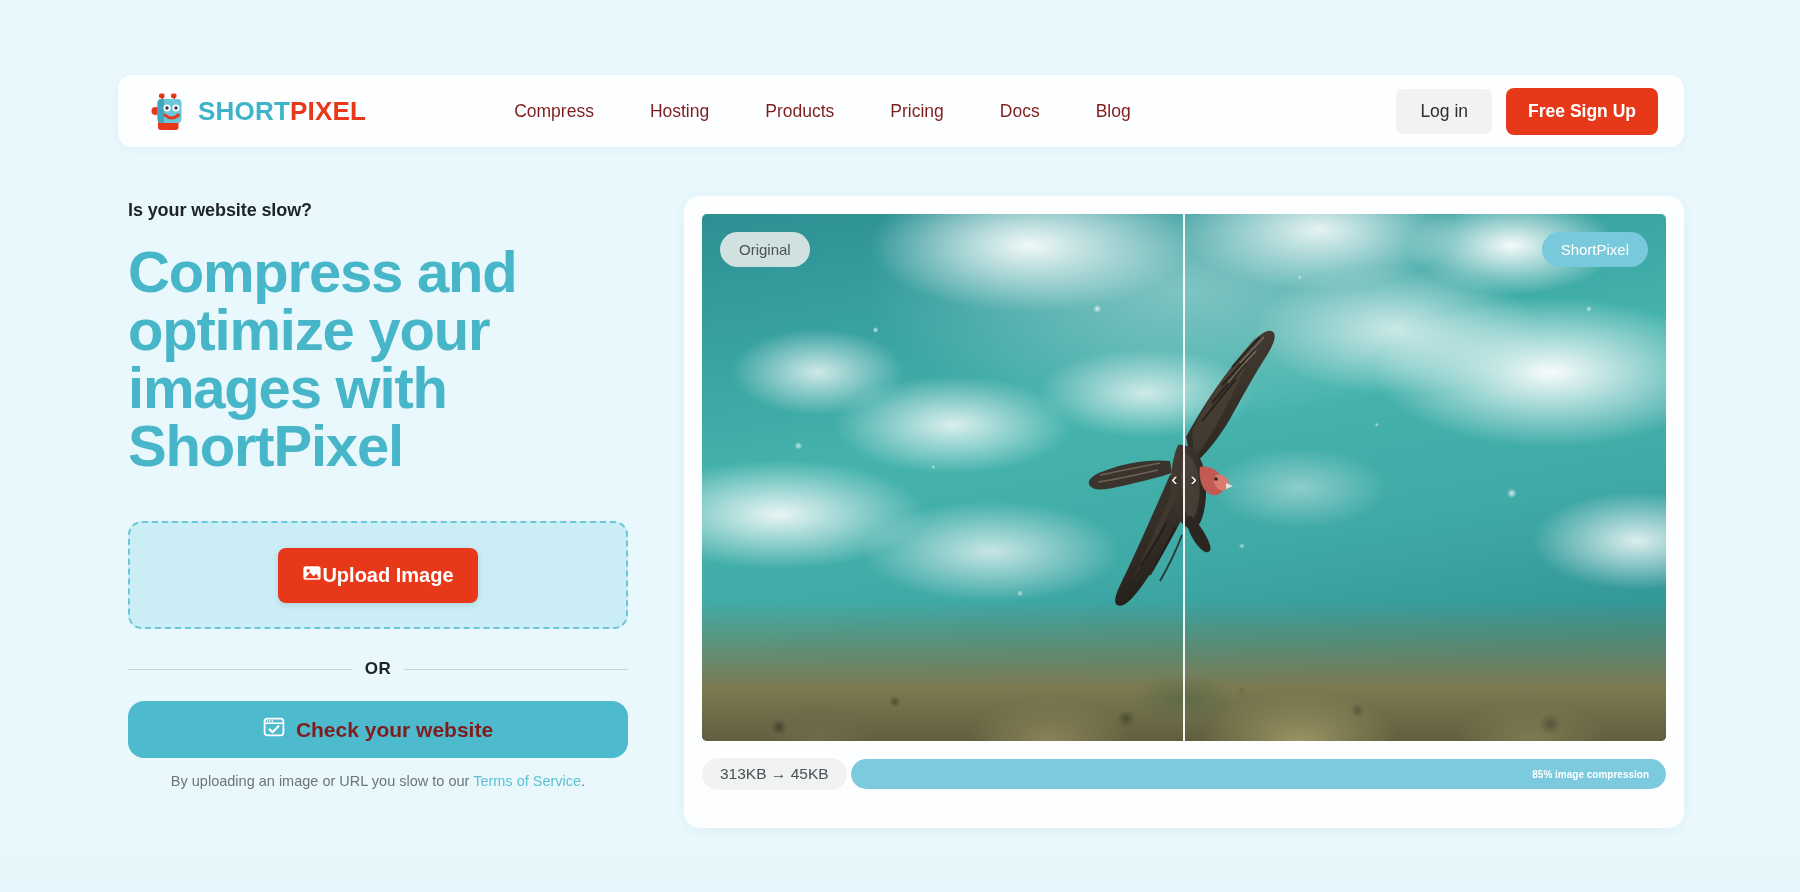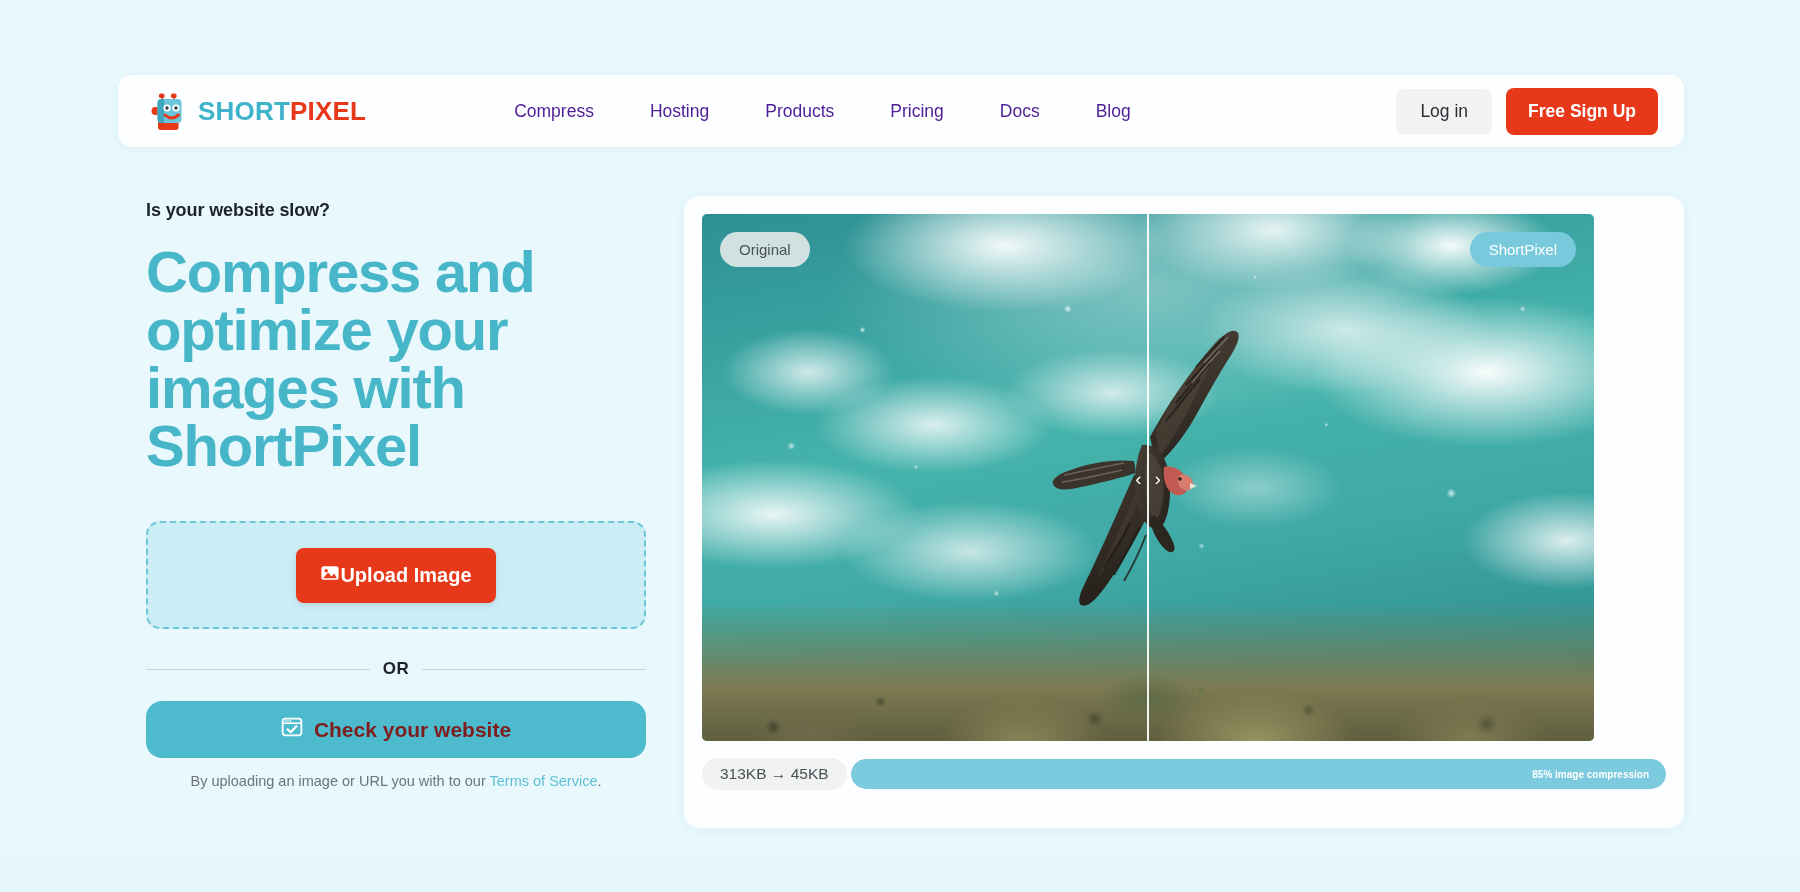--- a/index.html
+++ b/index.html
@@ -61,21 +61,21 @@
   .logo-text .lt-a { color: #3fb3c9; }
   .logo-text .lt-b { color: #e8381a; }
 
   .nav {
     display: flex;
     align-items: center;
     margin-left: 120px;
     gap: 0px;
   }
   .nav a {
-    color: #4c1d95;
+    color: #7f1d1d;
     font-size: 17.5px;
     text-decoration: none;
     padding: 8px 28px;
     white-space: nowrap;
   }
 
   .header-actions {
     display: flex;
     align-items: center;
     margin-left: auto;
@@ -100,21 +100,21 @@
     font-size: 17.5px;
     font-weight: bold;
     padding: 13px 22px;
     font-family: inherit;
     cursor: pointer;
   }
 
   
   .left-col {
     position: absolute;
-    left: 146px;
+    left: 128px;
     top: 200px;
     width: 500px;
   }
 
   .eyebrow {
     font-size: 18px;
     font-weight: bold;
     color: #1d2329;
     letter-spacing: -0.1px;
   }
@@ -206,21 +206,21 @@
     width: 1000px;
     height: 632px;
     background: #fdfeff;
     border-radius: 16px;
     box-shadow: 0 2px 12px rgba(60,120,140,0.06);
     padding: 18px;
   }
 
   .photo-frame {
     position: relative;
-    width: 892px;
+    width: 964px;
     height: 527px;
     border-radius: 5px;
     overflow: hidden;
     cursor: ew-resize;
   }
 
   
   .scene {
     position: absolute;
     inset: 0;
@@ -456,21 +456,21 @@
           <circle cx="4.6" cy="4.9" r="0.8" fill="#ffffff"></circle>
           <circle cx="7.0" cy="4.9" r="0.8" fill="#ffffff"></circle>
           <circle cx="9.4" cy="4.9" r="0.8" fill="#ffffff"></circle>
           <path d="M6.6 13.4 L9.6 16.2 L15.4 10.2" fill="none" stroke="#ffffff" stroke-width="2.2" stroke-linecap="round" stroke-linejoin="round"></path>
         </svg>
       </span>
       <span>Check your website</span>
     </button>
 
     <div class="terms">
-      <span>By uploading an image or URL you with to our </span><a href="#">Terms of Service</a><span>.</span>
+      <span>By uploading an image or URL you slow to our </span><a href="#">Terms of Service</a><span>.</span>
     </div>
   </div>
 
   <div class="compare-card">
 
     <div class="photo-frame">
       <div class="scene"></div>
       <div class="foam-specks"></div>
       <div class="rocks"></div>
 

